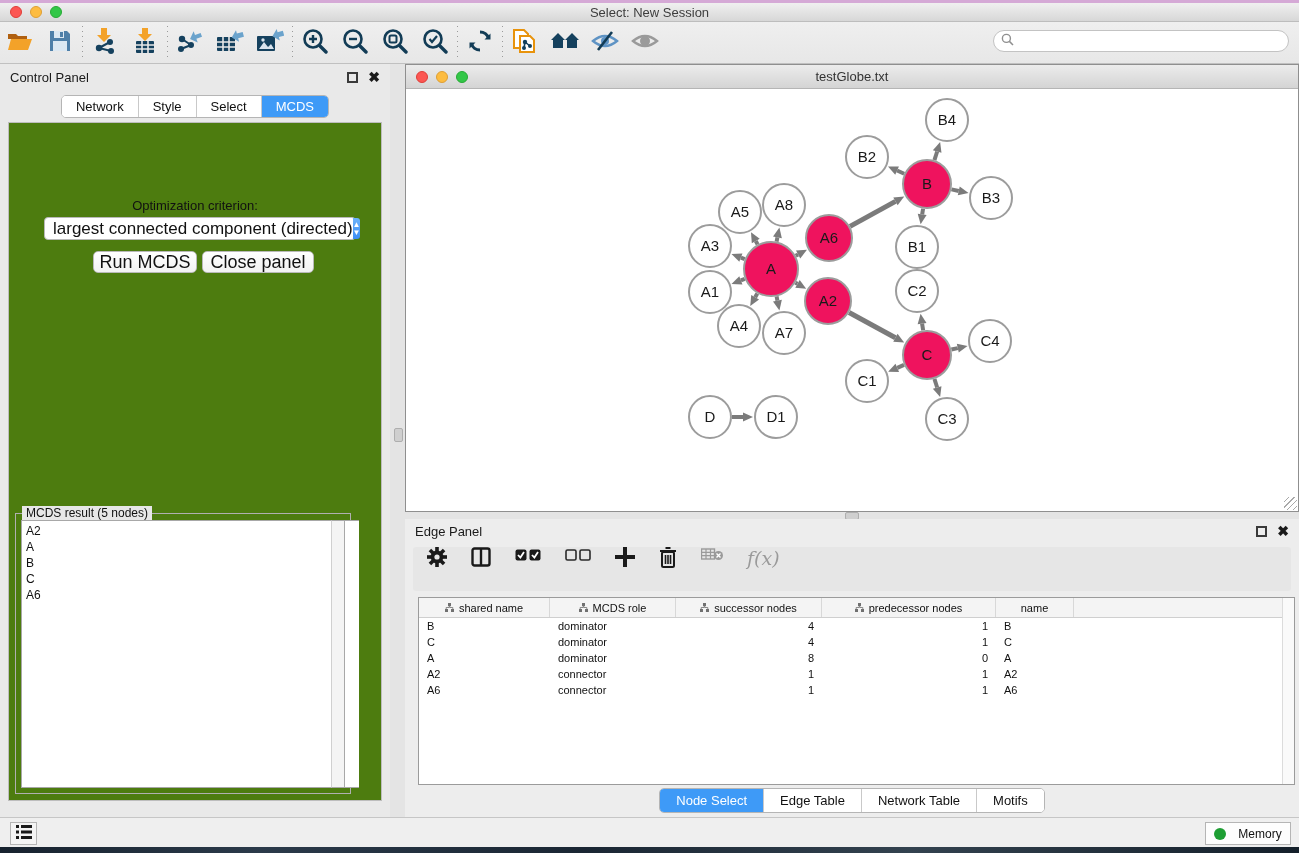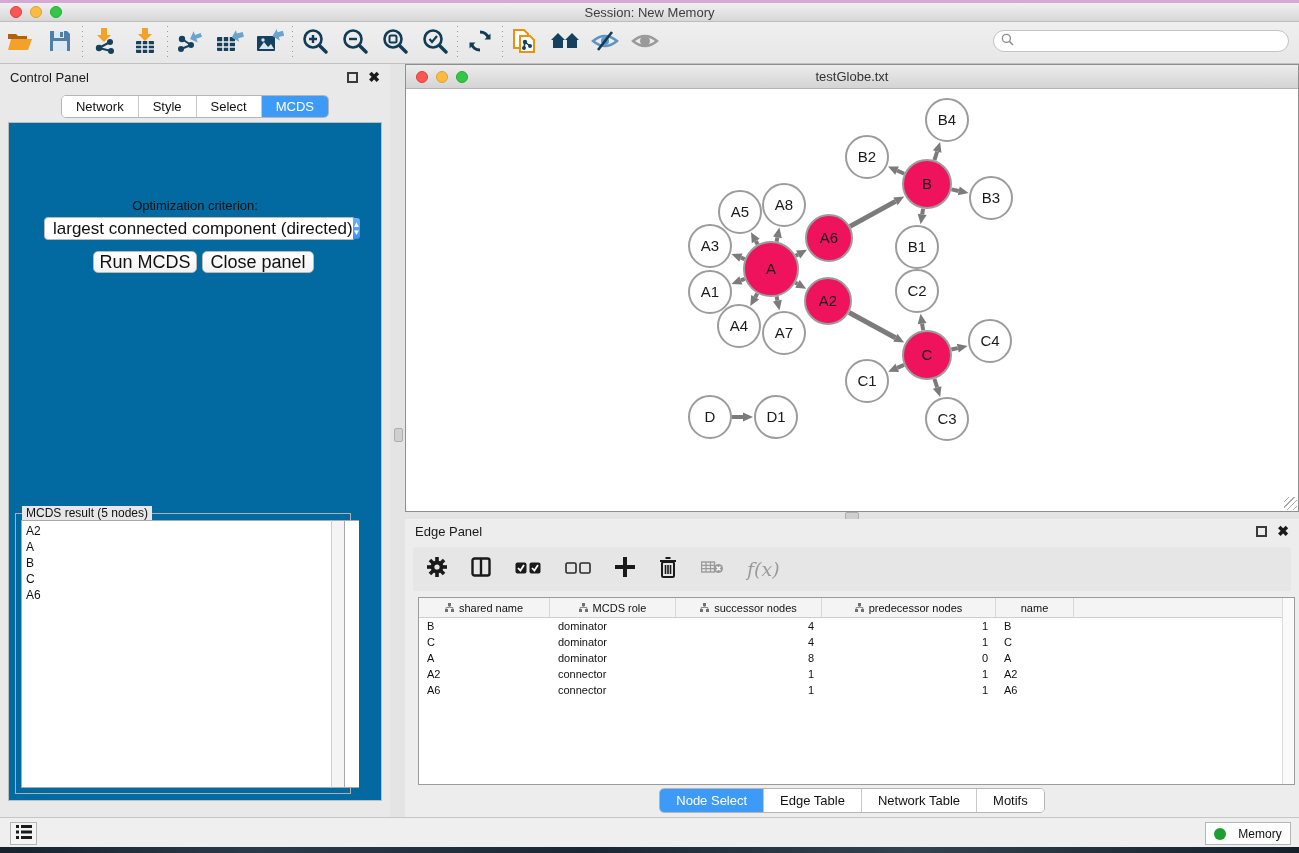--- a/index.html
+++ b/index.html
@@ -36,21 +36,21 @@
   .panel-titlebar { height:26px; display:flex; align-items:center; padding:0 10px; }
   .panel-titlebar .ptitle { font-size:13px; color:#1a1a1a; flex:1; }
   .float-btn { width:11px; height:11px; border:2px solid #3a3a3a; margin-right:10px; }
   .close-x { font-size:14px; font-weight:bold; color:#1a1a1a; line-height:11px; }
   #cp-tabs { position:absolute; left:0; top:31px; width:390px; display:flex; justify-content:center; }
   .seg-group { display:flex; border:1px solid #b5b5b5; border-radius:5px; overflow:hidden; background:#fff; }
   .seg-tab { padding:3px 14px; font-size:13px; color:#111; background:#fff; border-right:1px solid #c9c9c9; }
   .seg-tab:last-child { border-right:none; }
   .seg-tab.active { background:#3e9af7; color:#fff; }
   #cp-inner { position:absolute; left:8px; top:58px; width:374px; height:679px;
-    background:#0369a1; border:1px solid #bdbdbd; }
+    background:#4d7c0f; border:1px solid #bdbdbd; }
   #opt-label { position:absolute; left:0; width:100%; top:75px; text-align:center; font-size:13px; color:#111; }
   #criterion-select { position:absolute; left:35px; top:94px; width:312px; height:23px; background:#fff;
     border:1px solid #b9b9b9; border-radius:4px; display:flex; align-items:center; }
   #criterion-select .sel-text { flex:1; font-size:17px; padding-left:8px; color:#111; white-space:nowrap; }
   #criterion-select .stepper { width:19px; height:21px; background:linear-gradient(#6db3fa,#3c8df5);
     border-radius:0 3px 3px 0; color:#fff; font-size:8px; line-height:8px;
     display:flex; flex-direction:column; align-items:center; justify-content:center; }
   .push-btn { position:absolute; top:128px; height:22px; background:linear-gradient(#ffffff,#f2f2f2);
     border:1px solid #b9b9b9; border-radius:5px; font-size:18px; color:#111;
     display:flex; align-items:center; justify-content:center; }
@@ -75,21 +75,21 @@
   #nw-titlebar .title { position:absolute; left:0; right:0; text-align:center; font-size:13px; color:#333; }
   #net-canvas { position:absolute; left:0; top:24px; width:892px; height:422px; background:#fff; }
   #nw-resize { position:absolute; right:1px; bottom:1px; width:13px; height:13px;
     background:repeating-linear-gradient(135deg, transparent 0 3px, #a9a9a9 3px 4px); }
   .splitter-grip { position:absolute; background:#cfcfcf; border:1px solid #aeaeae; border-radius:2px; }
 
   
   #table-panel { position:absolute; left:405px; top:519px; width:894px; height:298px; background:#ededed; }
   #tp-titlebar { height:24px; display:flex; align-items:center; padding:0 10px; }
   #tp-toolbar { position:absolute; left:8px; top:28px; width:878px; height:44px; background:#e6e6e6;
-    border-radius:3px; display:flex; align-items:center; padding-left:14px; gap:24px; }
+    border-radius:3px; display:flex; align-items:flex-start; padding-left:14px; gap:24px; }
   #node-table { position:absolute; left:13px; top:78px; width:877px; height:188px; background:#fff;
     border:1px solid #9b9b9b; overflow:hidden; }
   #nt-header { display:flex; height:20px; background:#f4f4f4; border-bottom:1px solid #cfcfcf; }
   .hcell { display:flex; align-items:center; justify-content:center; gap:5px; font-size:11px; color:#111;
     border-right:1px solid #d8d8d8; height:100%; }
   .trow { display:flex; height:16px; align-items:center; }
   .tcell { font-size:11px; color:#111; padding:0 8px; white-space:nowrap; }
   .tcell.num { text-align:right; }
   #nt-scroll { position:absolute; right:0; top:0; width:12px; height:100%; background:#fafafa; border-left:1px solid #dcdcdc; }
   #tp-tabs { position:absolute; left:0; right:0; top:269px; display:flex; justify-content:center; }
@@ -113,21 +113,21 @@
 <div id="app">
 
   <div id="menubar-strip"></div>
 
   <div id="titlebar">
     <div class="lights">
       <span class="light red"></span>
       <span class="light yellow"></span>
       <span class="light green"></span>
     </div>
-    <div class="title">Session: New Memory</div>
+    <div class="title">Select: New Session</div>
   </div>
 
   <div id="toolbar">
     <span class="tbtn">
         <span>
       <svg width="26" height="22" viewBox="0 0 26 22">
             <path d="M1 4 h8 l2 2 h9 v3 H1z" fill="#b06010"></path>
             <path d="M1 20 L4 9 h21 l-4 11z" fill="#f3a229"></path>
           </svg></span>
       </span>

